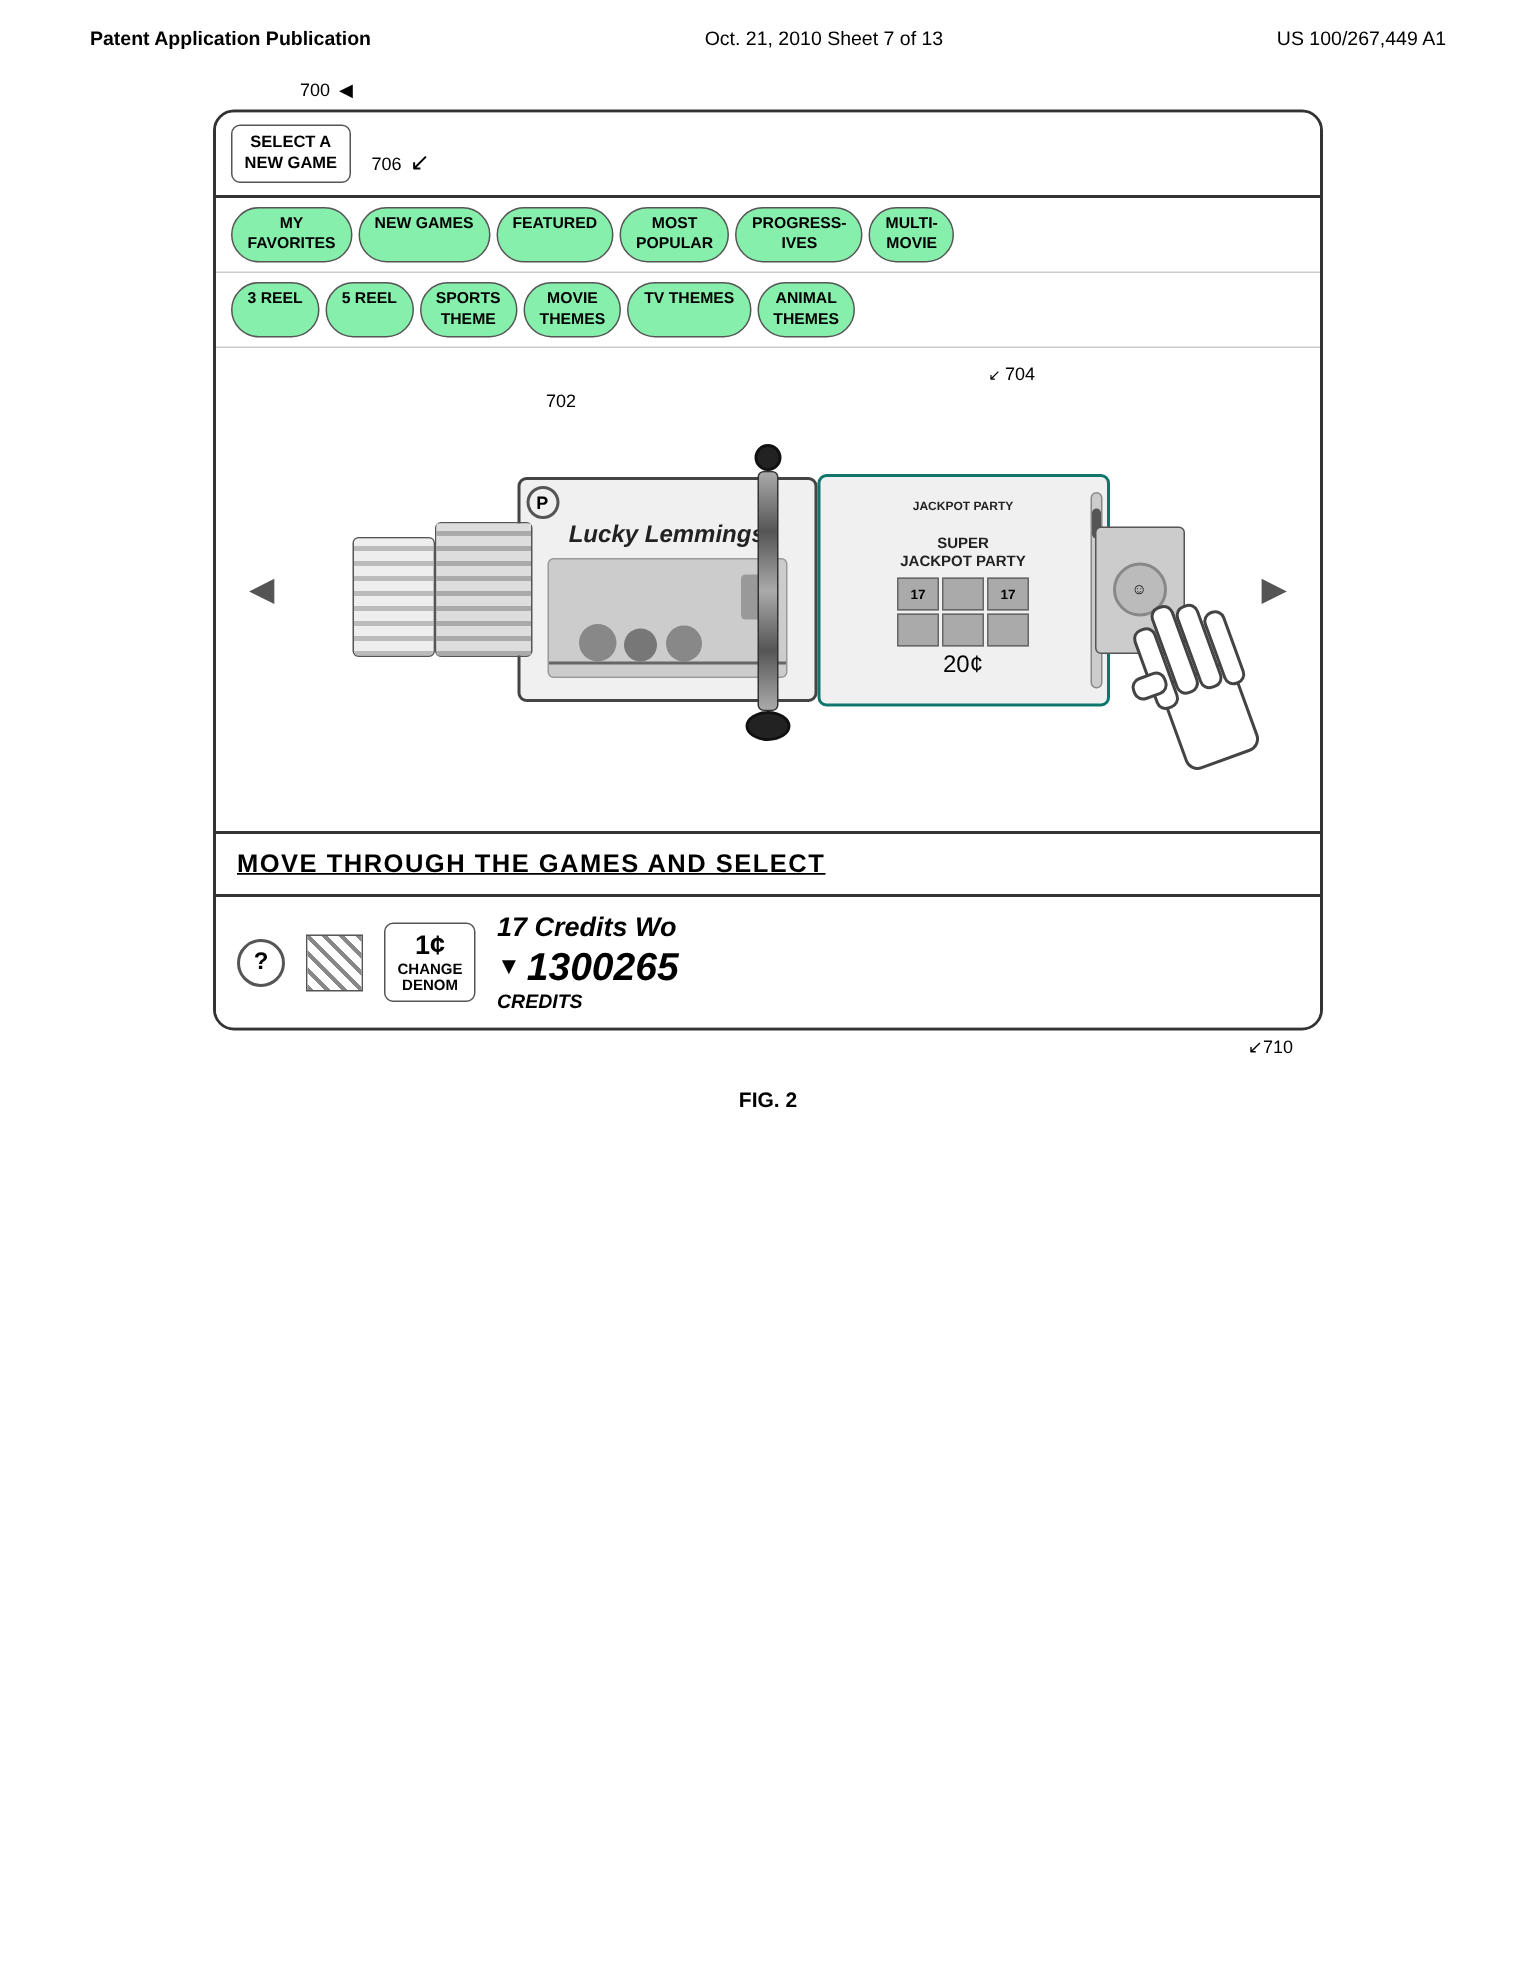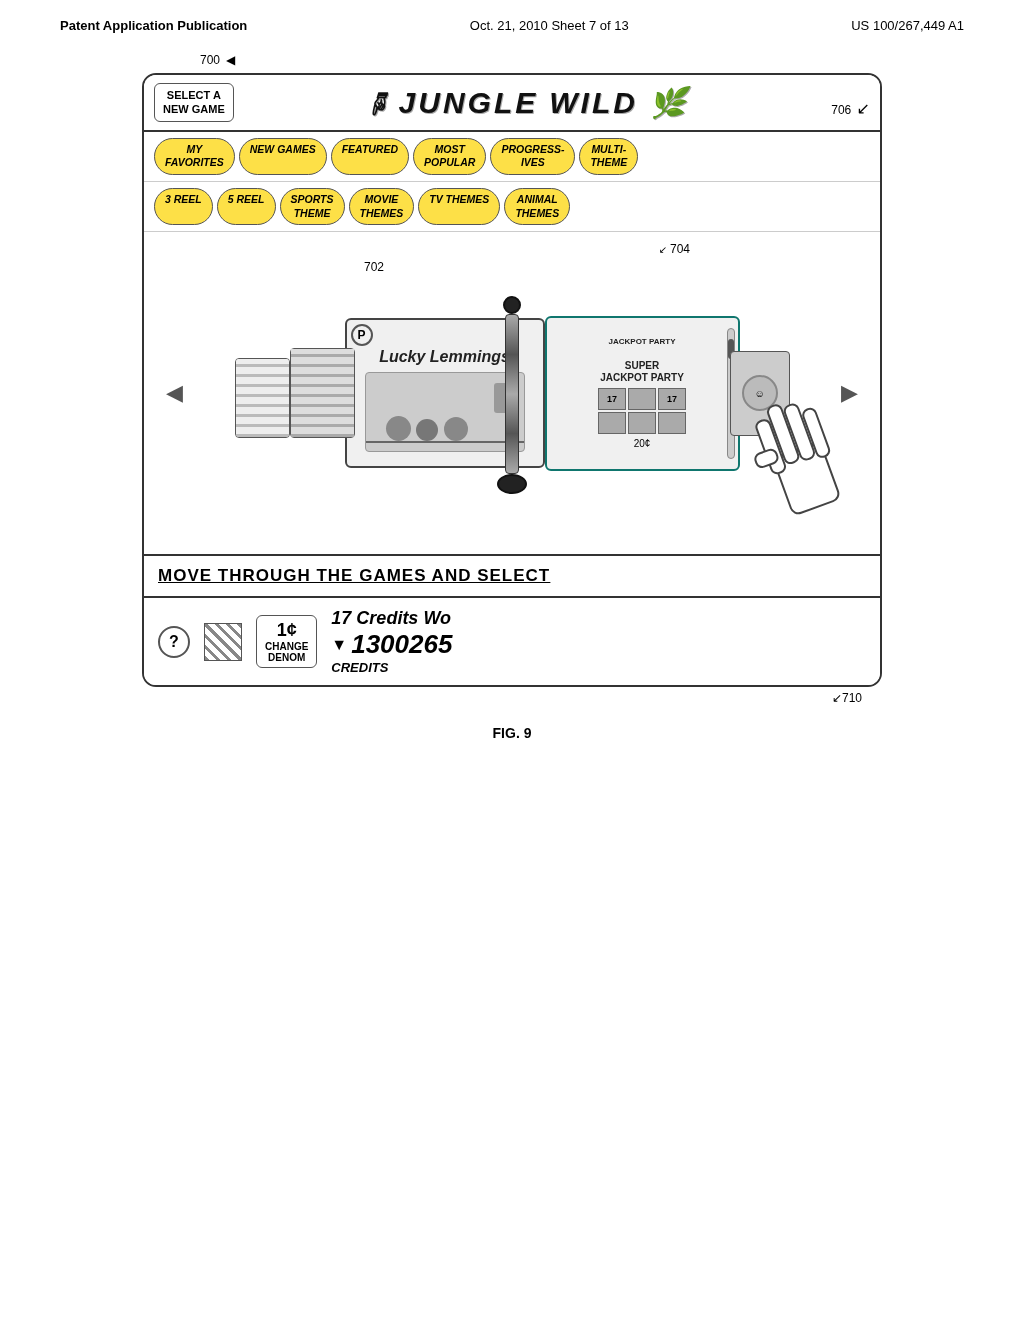--- a/index.html
+++ b/index.html
@@ -111,25 +111,24 @@
       flex-wrap: wrap;
     }
 
     .nav-btn {
       border: 1.5px solid #555;
       border-radius: 20px;
       padding: 4px 10px;
       font-size: 10.5px;
       font-weight: bold;
       text-align: center;
-      background: #fde047;
+      background: #86efac;
       cursor: pointer;
       line-height: 1.3;
       white-space: nowrap;
-      font-style: italic;
     }
 
     
     .content-area {
       padding: 16px 14px;
       min-height: 320px;
       position: relative;
       background: #fff;
     }
 
@@ -414,43 +413,38 @@
   </div>
 
   <div class="outer-box">
 
     <div class="top-bar">
       <div class="select-game-btn">
         <span style="white-space:pre-line; font-size:11px; font-weight:bold;">SELECT A
 NEW GAME</span>
       </div>
 
-      <div class="game-title-area">
-        <span style="font-family:'Arial Black',Arial,sans-serif; font-size:30px; font-weight:900; font-style:italic; letter-spacing:3px; text-shadow: 1px 1px 0 #aaa;">
-          🖗 JUNGLE  WILD 🌿
-        </span>
-      </div>
 
       <div class="label-706">
         <span>706</span>
         <span style="font-size:16px; margin-left:2px;">↙</span>
       </div>
     </div>
 
     <div class="nav-row">
       <div class="nav-btn" style="white-space:pre-line; text-align:center;">MY
 FAVORITES</div>
       <div class="nav-btn">NEW GAMES</div>
       <div class="nav-btn">FEATURED</div>
       <div class="nav-btn" style="white-space:pre-line; text-align:center;">MOST
 POPULAR</div>
       <div class="nav-btn" style="white-space:pre-line; text-align:center;">PROGRESS-
 IVES</div>
       <div class="nav-btn" style="white-space:pre-line; text-align:center;">MULTI-
-THEME</div>
+MOVIE</div>
     </div>
 
     <div class="nav-row">
       <div class="nav-btn">3 REEL</div>
       <div class="nav-btn">5 REEL</div>
       <div class="nav-btn" style="white-space:pre-line; text-align:center;">SPORTS
 THEME</div>
       <div class="nav-btn" style="white-space:pre-line; text-align:center;">MOVIE
 THEMES</div>
       <div class="nav-btn">TV THEMES</div>
@@ -516,21 +510,21 @@
             </div>
 
             <div class="jackpot-grid">
               <div class="jackpot-cell">17</div>
               <div class="jackpot-cell"></div>
               <div class="jackpot-cell">17</div>
               <div class="jackpot-cell"></div>
               <div class="jackpot-cell"></div>
               <div class="jackpot-cell"></div>
             </div>
-            <div style="font-size:10px; margin-top:4px; text-align:center;">
+            <div style="font-size:16px; margin-top:4px; text-align:center;">
               <span>20¢</span>
             </div>
 
             <div style="position:absolute;right:3px;top:10px;bottom:10px;width:8px;background:#ccc;border-radius:4px;border:1px solid #888;">
               <div style="height:20px;background:#555;border-radius:4px;margin-top:10px;"></div>
             </div>
           </div>
 
           <div style="display:flex; flex-direction:row; align-items:flex-end; margin-left:-10px; z-index:2;">
             <div class="card-right-2">
@@ -594,15 +588,15 @@
 
     </div>
 
   </div>
 
   <div style="width:740px; display:flex; justify-content:flex-end; padding-right:20px; margin-top:4px;">
     <span style="font-size:12px;">↙ </span>
     <span style="font-size:12px;">710</span>
   </div>
 
-  <div class="fig-label" style="margin-top: 20px;">FIG. 9</div>
+  <div class="fig-label" style="margin-top: 20px;">FIG. 2</div>
 
 </div>
 
 </body></html>

